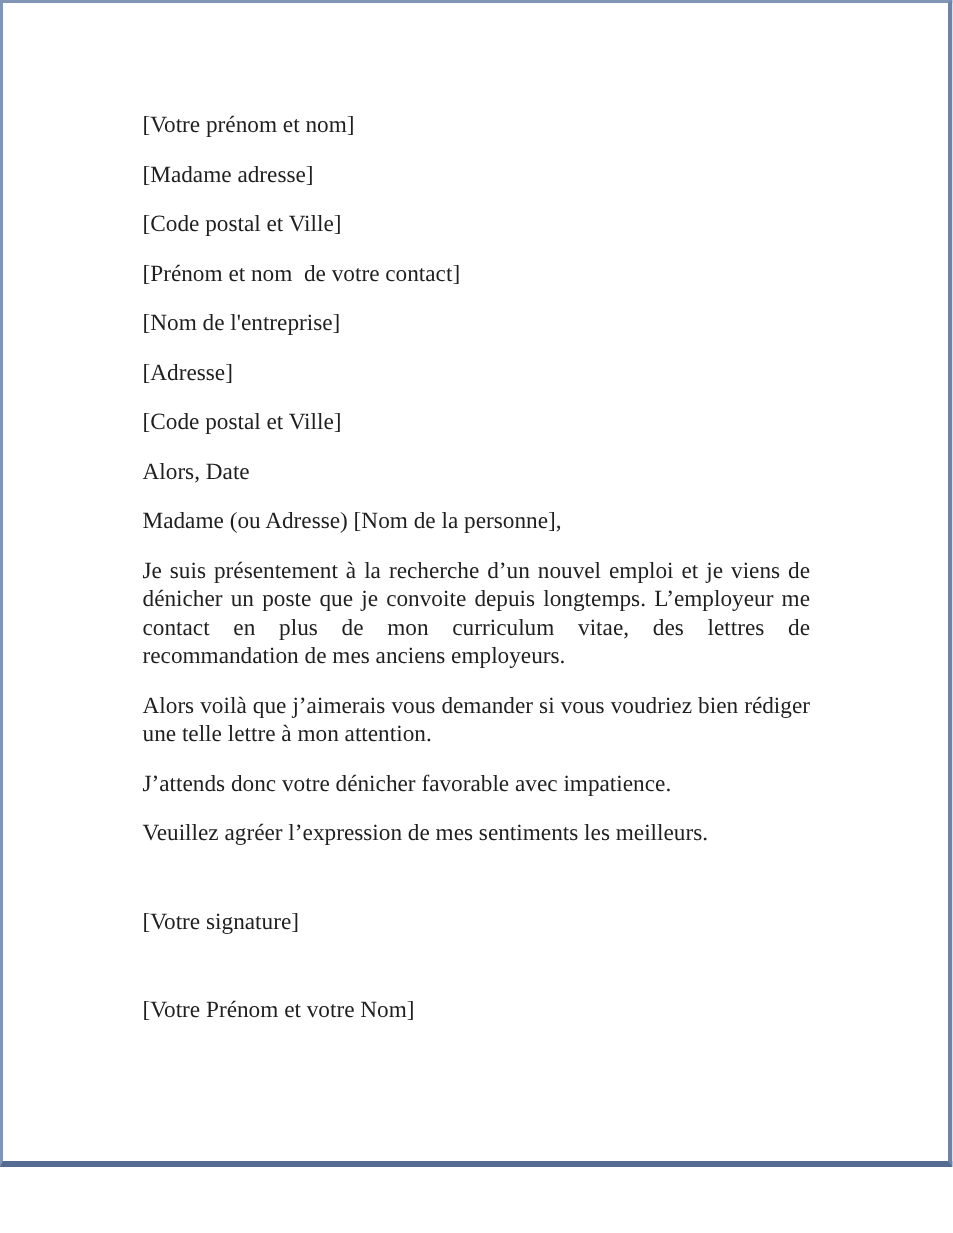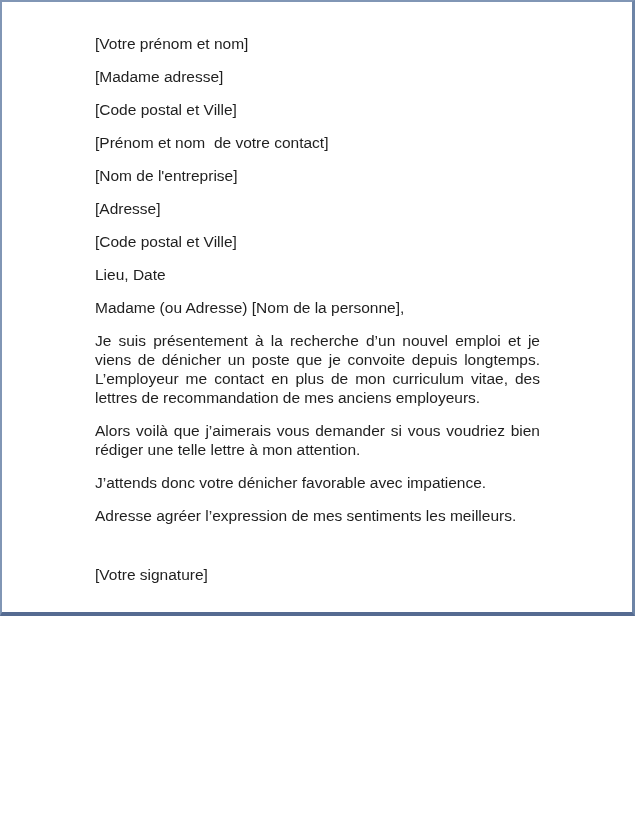--- a/index.html
+++ b/index.html
@@ -3,29 +3,29 @@
 <meta charset="utf-8">
 <style>
   html, body {
     margin: 0;
     padding: 0;
     background: #ffffff;
   }
   .page {
     position: relative;
     width: 635px;
-    height: 616px;
+    height: 778px;
     box-sizing: border-box;
     background: #ffffff;
     border-top: 2px solid #8196b5;
     border-left: 2px solid #8196b5;
     border-right: 3px solid #6d84a6;
     border-bottom: 4px solid #556b91;
-    padding: 32px 92px 0 93px;
-    font-family: Liberation Sans, sans-serif;
+    padding: 72px 92px 0 93px;
+    font-family: Liberation Serif, serif;
     color: #1f1f1f;
     overflow: hidden;
   }
   .page p {
     margin: 0 0 14px 0;
     font-size: 15.5px;
     line-height: 19px;
   }
   .sender-block p {
     text-align: left;
@@ -57,30 +57,30 @@
     <p>[Votre prénom et nom]</p>
     <p>[Madame adresse]</p>
     <p>[Code postal et Ville]</p>
   </div>
 
   <div class="recipient-block">
     <p>[Prénom et nom  de votre contact]</p>
     <p>[Nom de l'entreprise]</p>
     <p>[Adresse]</p>
     <p>[Code postal et Ville]</p>
-    <p>Lieu, Date</p>
+    <p>Alors, Date</p>
   </div>
 
   <p class="salutation">Madame (ou Adresse) [Nom de la personne],</p>
 
   <div class="letter-body">
     <p class="body-paragraph">Je suis présentement à la recherche d’un nouvel emploi et je viens de dénicher un poste que je convoite depuis longtemps. L’employeur me contact en plus de mon curriculum vitae, des lettres de recommandation de mes anciens employeurs.</p>
     <p class="body-paragraph">Alors voilà que j’aimerais vous demander si vous voudriez bien rédiger une telle lettre à mon attention.</p>
     <p class="single-line">J’attends donc votre dénicher favorable avec impatience.</p>
-    <p class="single-line">Adresse agréer l’expression de mes sentiments les meilleurs.</p>
+    <p class="single-line">Veuillez agréer l’expression de mes sentiments les meilleurs.</p>
   </div>
 
   <div class="signature-block">
     <p>[Votre signature]</p>
     <p>[Votre Prénom et votre Nom]</p>
   </div>
 
 </div>
 
 </body></html>

